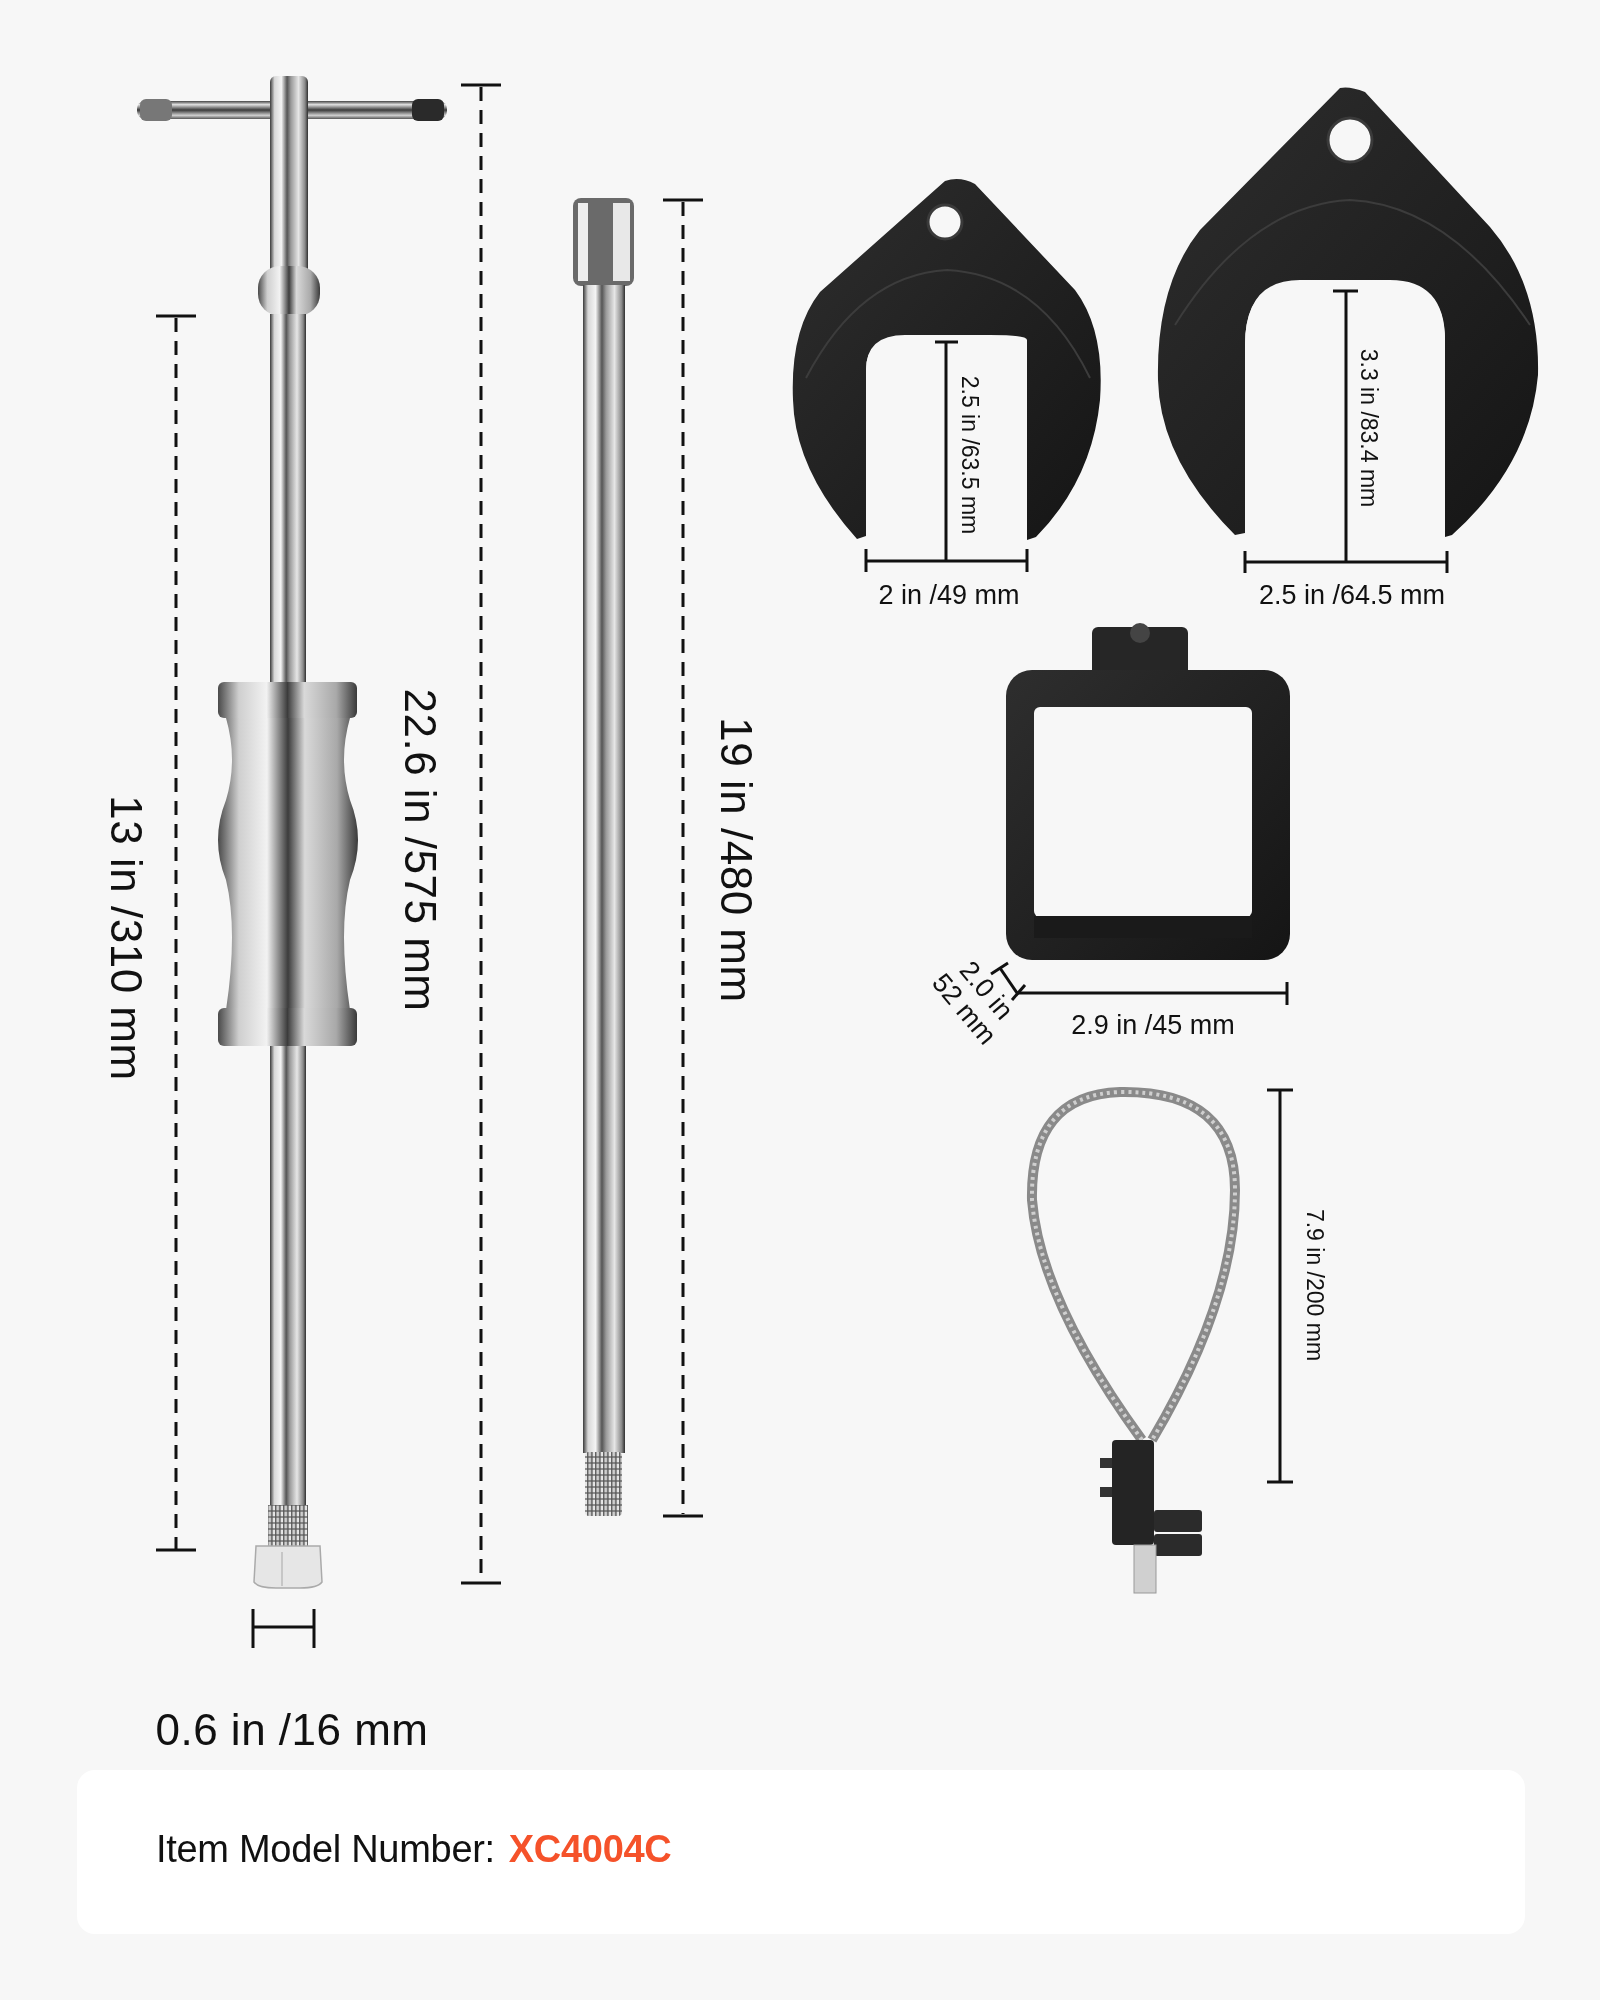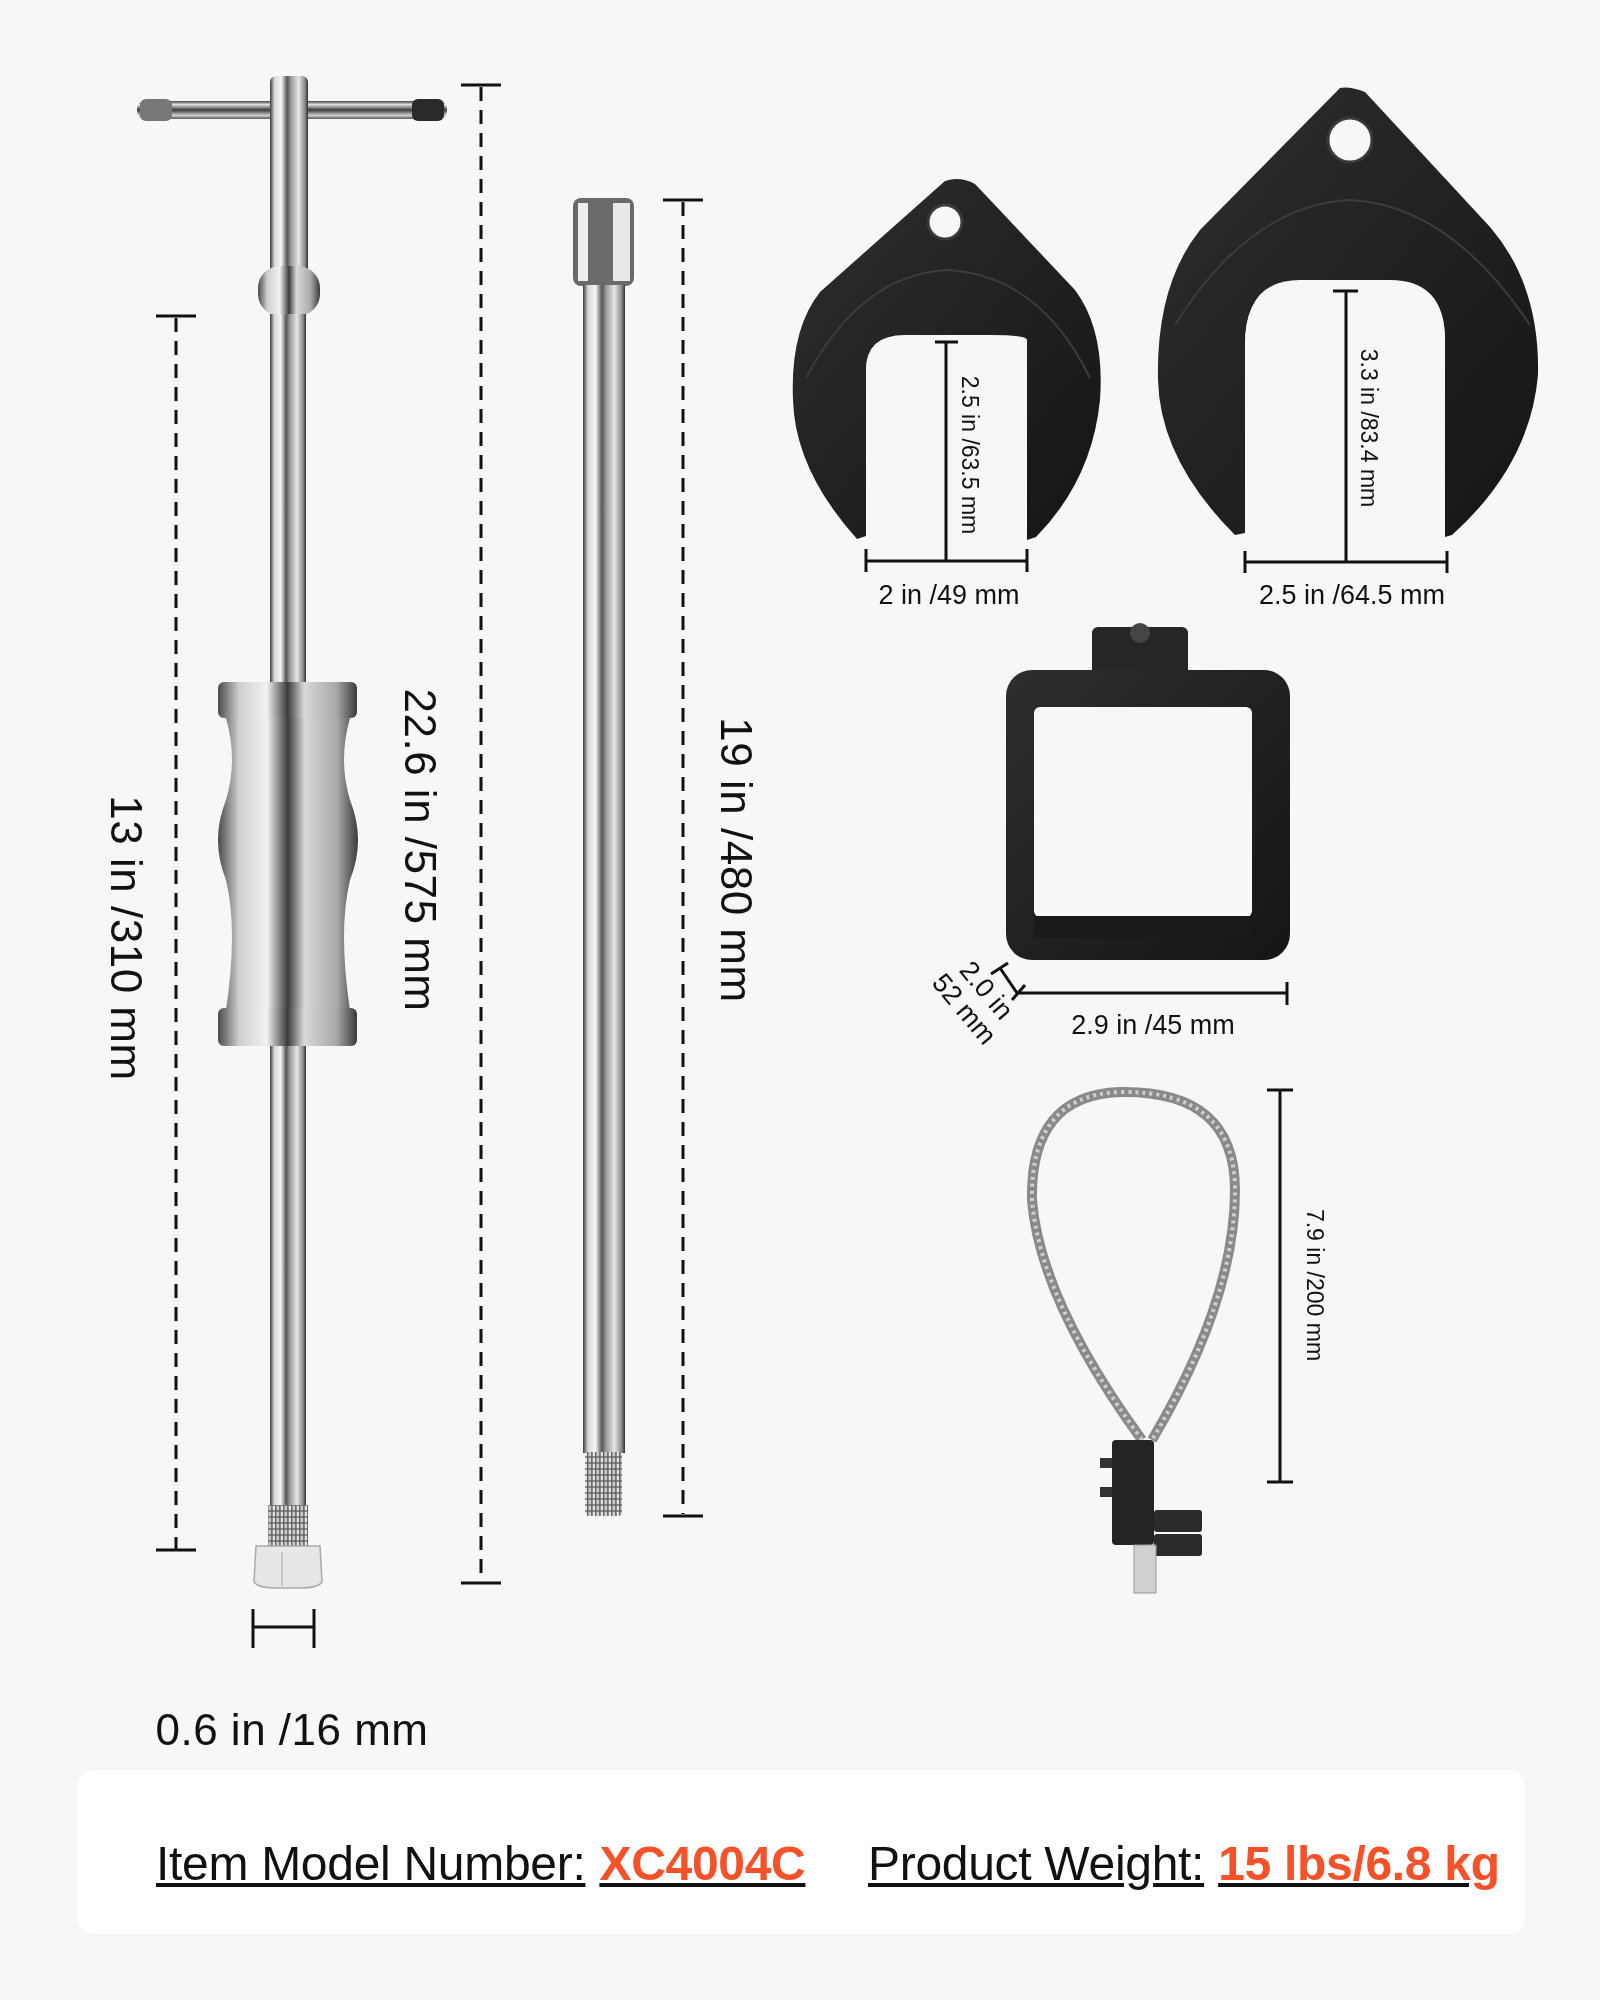--- a/index.html
+++ b/index.html
@@ -14,21 +14,21 @@
     .rot90 { transform: translate(-50%, -50%) rotate(90deg); transform-origin: center; }
     .rot-diag { transform: translate(-50%, -50%) rotate(50deg); transform-origin: center; }
     .center { transform: translateX(-50%); }
     .big { font-size: 44px; letter-spacing: 0.5px; }
     .mid { font-size: 27px; }
     .small { font-size: 23px; }
     .info-card {
       position: absolute; left: 77px; top: 1770px; width: 1448px; height: 164px;
       background: #ffffff; border-radius: 18px;
     }
-    .info-row { position: absolute; top: 66px; font-size: 48px; white-space: nowrap; letter-spacing: -0.3px; text-decoration: underline; }
+    .info-row { position: absolute; top: 58px; font-size: 38px; white-space: nowrap; letter-spacing: -0.3px; }
     .info-label { color: #111; }
     .info-value { font-weight: bold; margin-left: 14px; }
   </style>
 </head>
 <body>
 
 <svg class="canvas" width="1600" height="2000" viewBox="0 0 1600 2000">
   <defs>
     <linearGradient id="chromeV" x1="0" y1="0" x2="1" y2="0">
       <stop offset="0" stop-color="#3a3a3a"></stop>
@@ -202,16 +202,13 @@
   <div>52 mm</div>
 </div>
 <div class="dim-label mid center" style="left:1153px; top:1010px;">2.9 in /45 mm</div>
 
 <div class="dim-label small rot90" style="left:1314px; top:1285px;">7.9 in /200 mm</div>
 
 <div class="info-card">
   <div class="info-row" style="left:79px;">
     <span class="info-label">Item Model Number:</span><span class="info-value" style="color:#f5522a;">XC4004C</span>
   </div>
-  <div class="info-row" style="left:791px;">
-    <span class="info-label">Product Weight:</span><span class="info-value" style="color:#f5522a;">15 lbs/6.8 kg</span>
-  </div>
 </div>
 
 </body></html>

